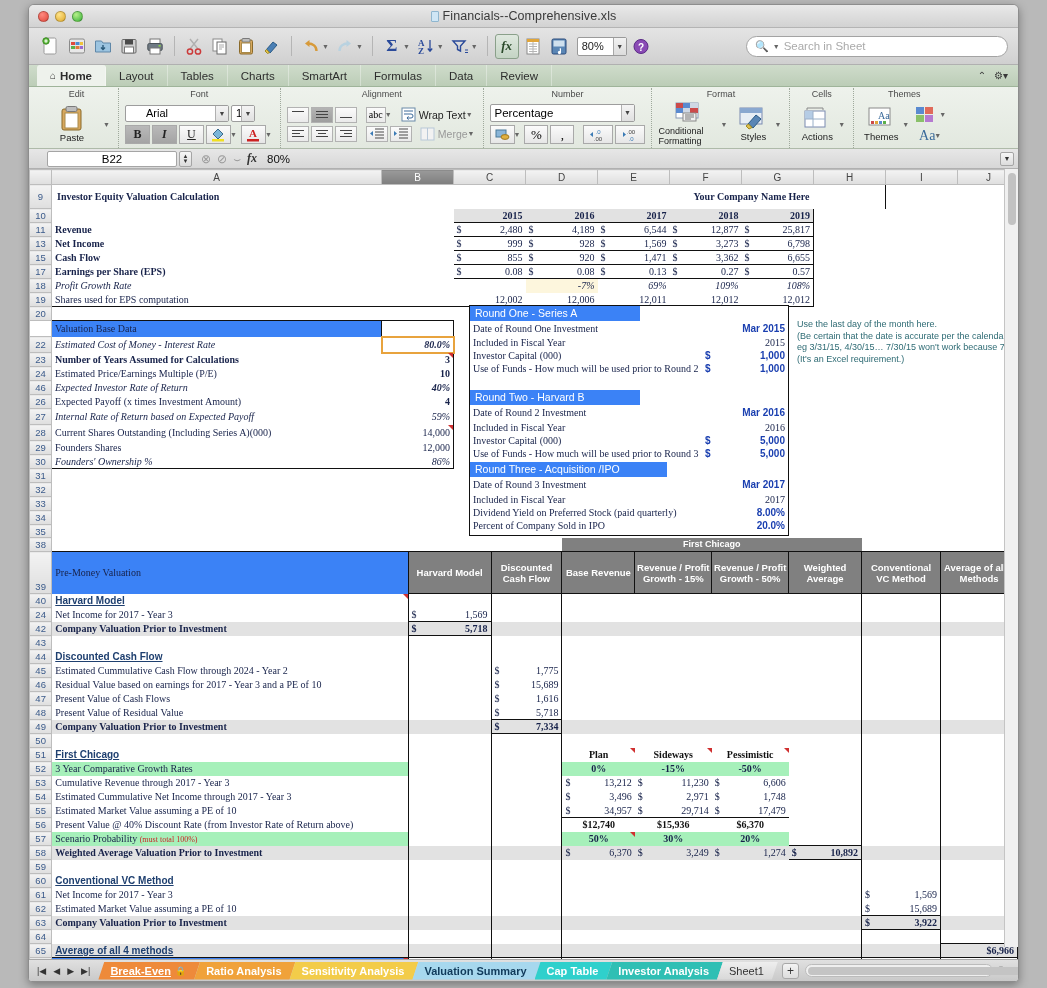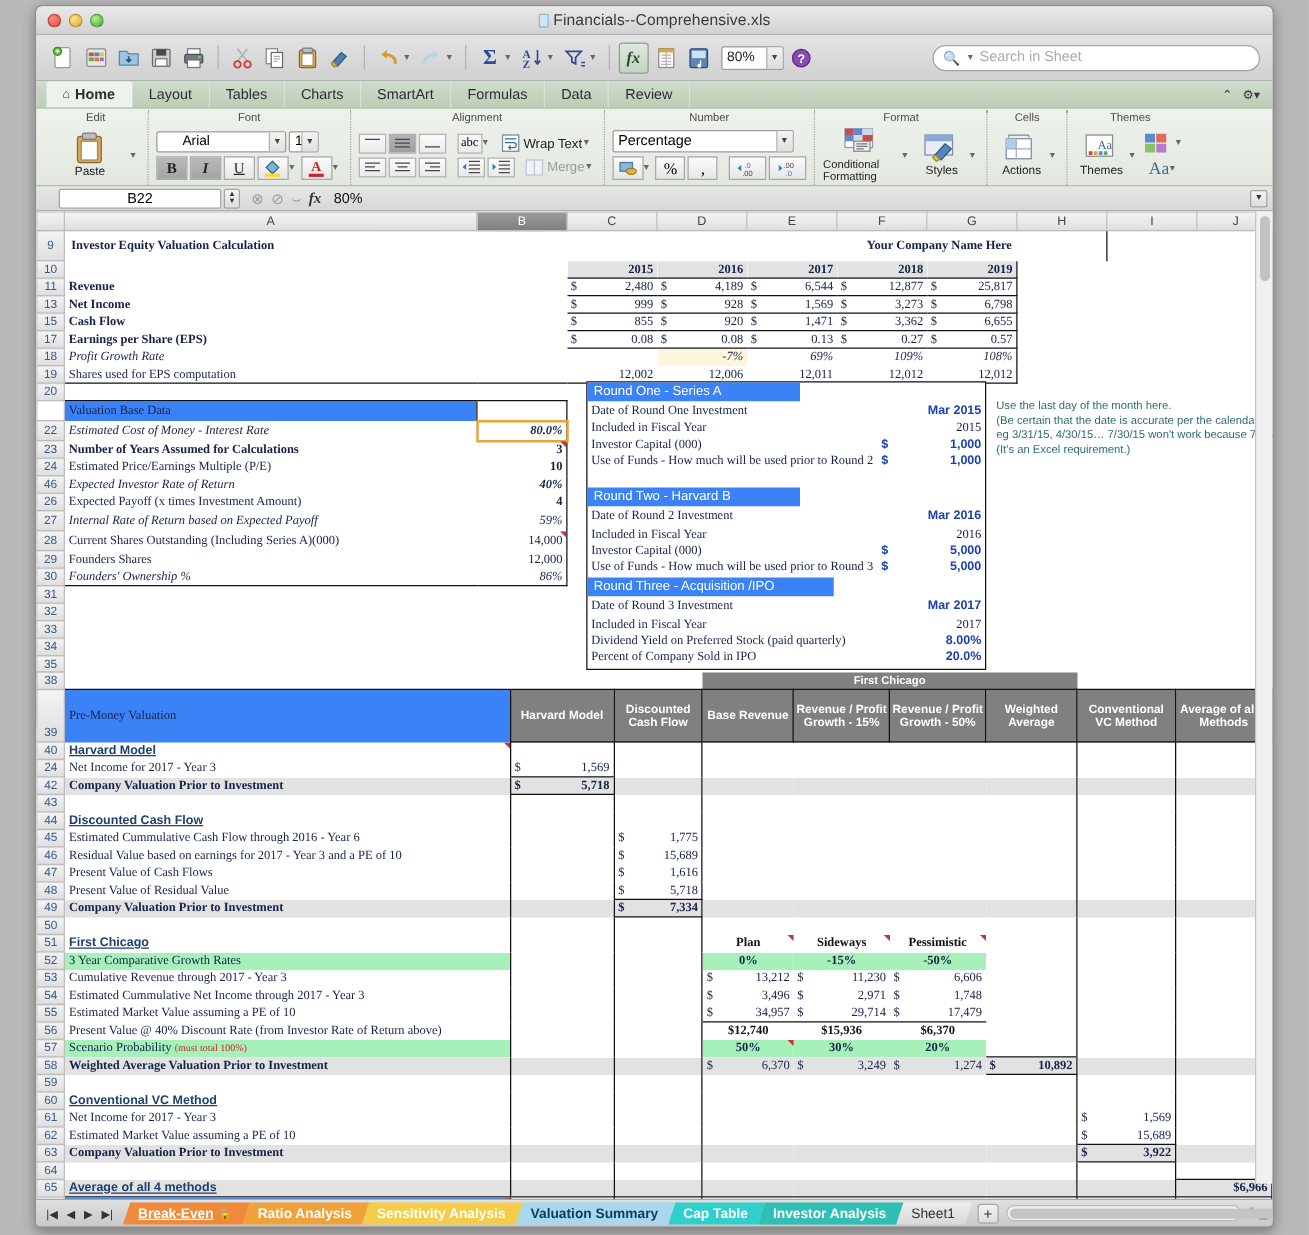--- a/index.html
+++ b/index.html
@@ -1266,21 +1266,21 @@
                 <td class="cell bl br"></td>
                 <td class="cell bl"></td>
                 <td class="cell"></td>
                 <td class="cell"></td>
                 <td class="cell br"></td>
                 <td class="cell bl br"></td>
                 <td class="cell bl br"></td>
         </tr>
         <tr>
           <td class="rowhdr">45</td>
-          <td class="cell bl">Estimated Cummulative Cash Flow through 2016 - Year 6</td>
+          <td class="cell bl">Estimated Cummulative Cash Flow through 2024 - Year 2</td>
           <td class="cell bl br"></td>
           <td class="cell r bl br"><span style="float:left">$</span><span>1,775</span></td>
           <td class="cell bl"></td>
                 <td class="cell"></td>
                 <td class="cell"></td>
                 <td class="cell br"></td>
                 <td class="cell bl br"></td>
                 <td class="cell bl br"></td>
         </tr>
         <tr>

